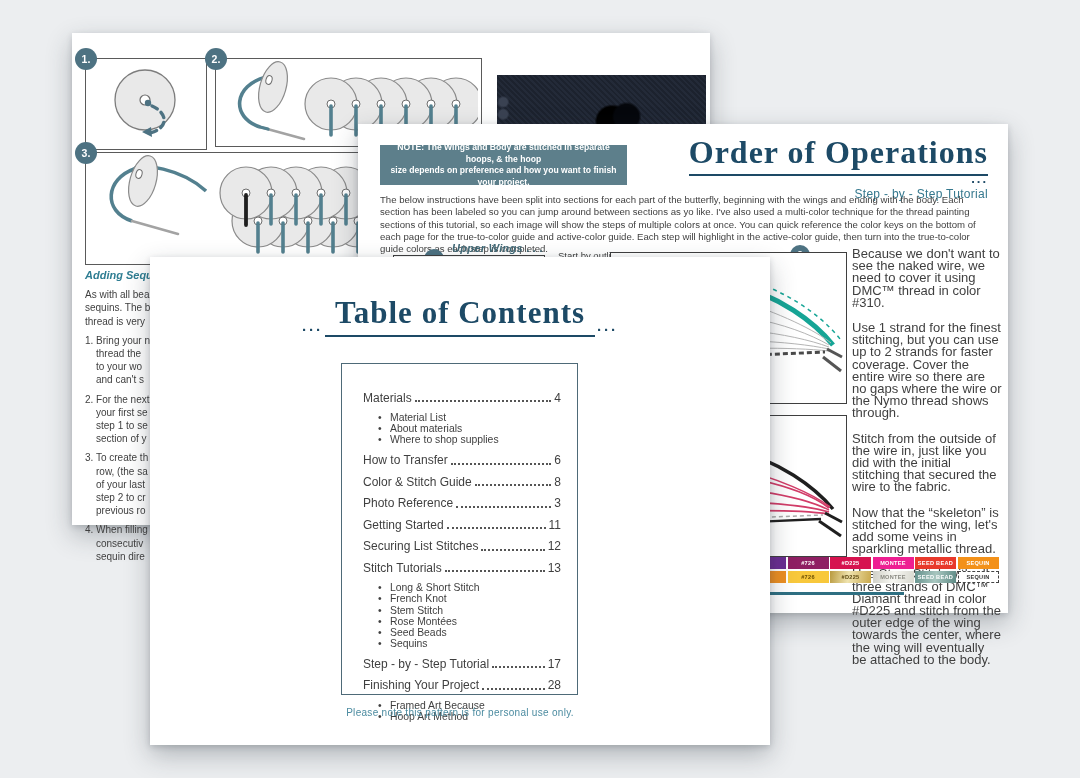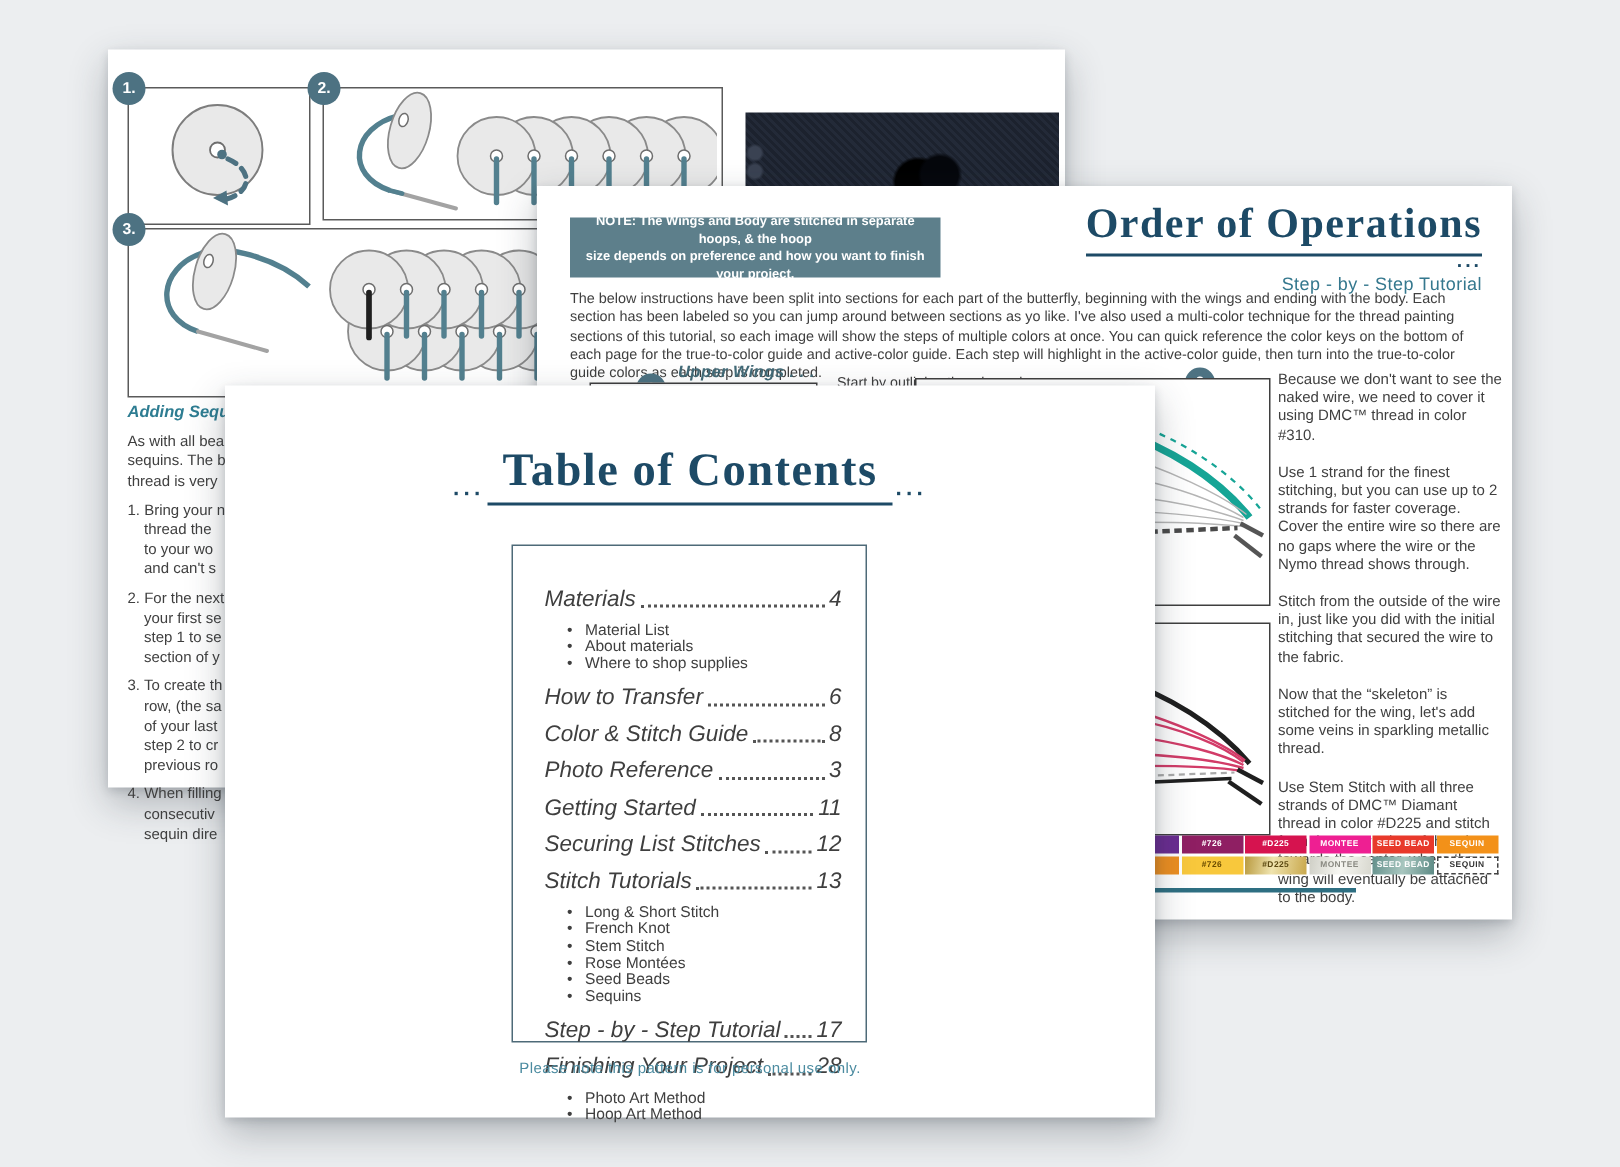--- a/index.html
+++ b/index.html
@@ -22,41 +22,41 @@
   .lp-gap{height:6px;}
   
   #toc-page{left:150px;top:257px;width:620px;height:488px;z-index:3;}
   .toc-titlerow{position:absolute;left:0;top:38px;width:100%;display:flex;justify-content:center;align-items:flex-end;}
   .serif-title{font-family:"Liberation Serif",serif;font-weight:bold;color:#1d4a66;font-size:31px;letter-spacing:1px;}
   .toc-title-wrap{border-bottom:2.5px solid #1d4a66;padding:0 10px 4px 10px;}
   .side-dots{color:#1d4a66;font-size:15px;font-weight:bold;letter-spacing:2px;line-height:10px;margin:0 2px 2px 2px;}
   .toc-subtitle{position:absolute;left:0;top:86px;width:100%;text-align:center;color:#35788e;font-size:13.5px;letter-spacing:.4px;}
   .toc-box{position:absolute;left:191px;top:106px;width:237px;height:332px;border:1.6px solid #4e6a78;box-sizing:border-box;
            padding:19px 16px 0 21px;}
-  .toc-entry{display:flex;align-items:flex-end;color:#3f3f3f;font-size:15px;margin-bottom:7.5px;margin-top:7.5px;font-style:italic;}
+  .toc-entry{display:flex;align-items:flex-end;color:#3f3f3f;font-size:12px;margin-bottom:7.5px;margin-top:7.5px;}
   .toc-leader{flex:1;border-bottom:2px dotted #555;margin:0 3px 2.5px 3px;}
   .toc-sub{display:flex;color:#3f3f3f;font-size:10.4px;line-height:11.2px;padding-left:15px;}
   .toc-sub .bullet{width:12px;}
   .toc-footer{position:absolute;left:0;top:450px;width:100%;text-align:center;color:#4b8ba0;font-size:10px;letter-spacing:.3px;}
   
   #order-page{left:358px;top:124px;width:650px;height:489px;z-index:2;}
   .note-box{position:absolute;left:22px;top:21px;width:247px;height:40px;background:#5d7f8b;color:#fff;
             font-size:8.6px;font-weight:bold;line-height:11.5px;display:flex;flex-direction:column;justify-content:center;
             text-align:center;padding:0 6px;box-sizing:border-box;}
   .order-titleblock{position:absolute;right:20px;top:10px;text-align:right;}
   .order-title-wrap{border-bottom:2.5px solid #1d4a66;padding-bottom:3px;}
   .order-dots{color:#1d4a66;font-size:13px;font-weight:bold;letter-spacing:2px;line-height:6px;text-align:right;}
   .order-subtitle{color:#35788e;font-size:12px;margin-top:5px;letter-spacing:.3px;}
   .order-intro{position:absolute;left:22px;top:70px;width:608px;color:#3f3f3f;font-size:9.6px;line-height:12.3px;}
   .section-label{position:absolute;left:94px;top:118px;color:#426a77;font-weight:bold;font-style:italic;font-size:11px;letter-spacing:.3px;}
   .mini-badge{position:absolute;width:20px;height:20px;border-radius:50%;background:#4d7282;color:#fff;font-size:10px;
               font-weight:bold;display:flex;align-items:center;justify-content:center;}
   .step-frag{position:absolute;left:200px;top:126px;color:#3f3f3f;font-size:9.5px;white-space:nowrap;}
   .wingbox{position:absolute;border:1.6px solid #3f3f3f;background:#fff;}
-  .right-col{position:absolute;left:494px;top:124px;width:150px;color:#3f3f3f;font-size:10px;line-height:12.2px;}
+  .right-col{position:absolute;left:494px;top:124px;width:150px;color:#3f3f3f;font-size:13px;line-height:12.2px;}
   .right-col p{margin:0 0 13px 0;}
   .right-col p.big-gap{margin-bottom:13px;}
   .key-row{position:absolute;left:387px;display:flex;}
   .chip{width:41px;height:12px;margin-right:1.5px;display:flex;align-items:center;justify-content:center;
         font-size:5.6px;font-weight:bold;letter-spacing:.3px;box-sizing:border-box;}
   .chip.dashed{border:1.2px dashed #444;}
   .teal-rule{position:absolute;left:262px;top:468px;width:284px;height:2.5px;background:#2e6f82;}
 </style>
 </head>
 <body>
@@ -200,21 +200,21 @@
 
   <div class="page" id="order-page">
 
     <div class="note-box">
       <div>NOTE: The Wings and Body are stitched in separate hoops, &amp; the hoop</div>
       <div>size depends on preference and how you want to finish your project.</div>
     </div>
 
     <div class="order-titleblock">
       <div class="order-title-wrap">
-        <span class="serif-title" style="font-size:28px;text-align:center;">Order of Operations</span>
+        <span class="serif-title" style="font-size:32px;text-align:center;">Order of Operations</span>
       </div>
       <div class="order-dots">...</div>
       <div class="order-subtitle">Step - by - Step Tutorial</div>
     </div>
 
     <div class="order-intro">The below instructions have been split into sections for each part of the butterfly, beginning with the wings and ending with the body. Each section has been labeled so you can jump around between sections as yo like. I've also used a multi-color technique for the thread painting sections of this tutorial, so each image will show the steps of multiple colors at once. You can quick reference the color keys on the bottom of each page for the true-to-color guide and active-color guide. Each step will highlight in the active-color guide, then turn into the true-to-color guide colors as each step is completed.</div>
 
     <div class="section-label">Upper Wings . . .</div>
     <div class="mini-badge" style="left:66px;top:125px;">1</div>
     <div class="step-frag">Start by outlining the wing using</div>
@@ -367,21 +367,21 @@
           <span class="toc-leader"></span>
           <span>17</span>
         </div>
         <div class="toc-entry">
           <span>Finishing Your Project</span>
           <span class="toc-leader"></span>
           <span>28</span>
         </div>
         <div class="toc-sub">
           <span class="bullet">•</span>
-          <span>Photo Art Method</span>
+          <span>Framed Art Because</span>
         </div>
         <div class="toc-sub">
           <span class="bullet">•</span>
           <span>Hoop Art Method</span>
         </div>
       </div>
 
     <div class="toc-footer">Please note this pattern is for personal use only.</div>
   </div>
 

